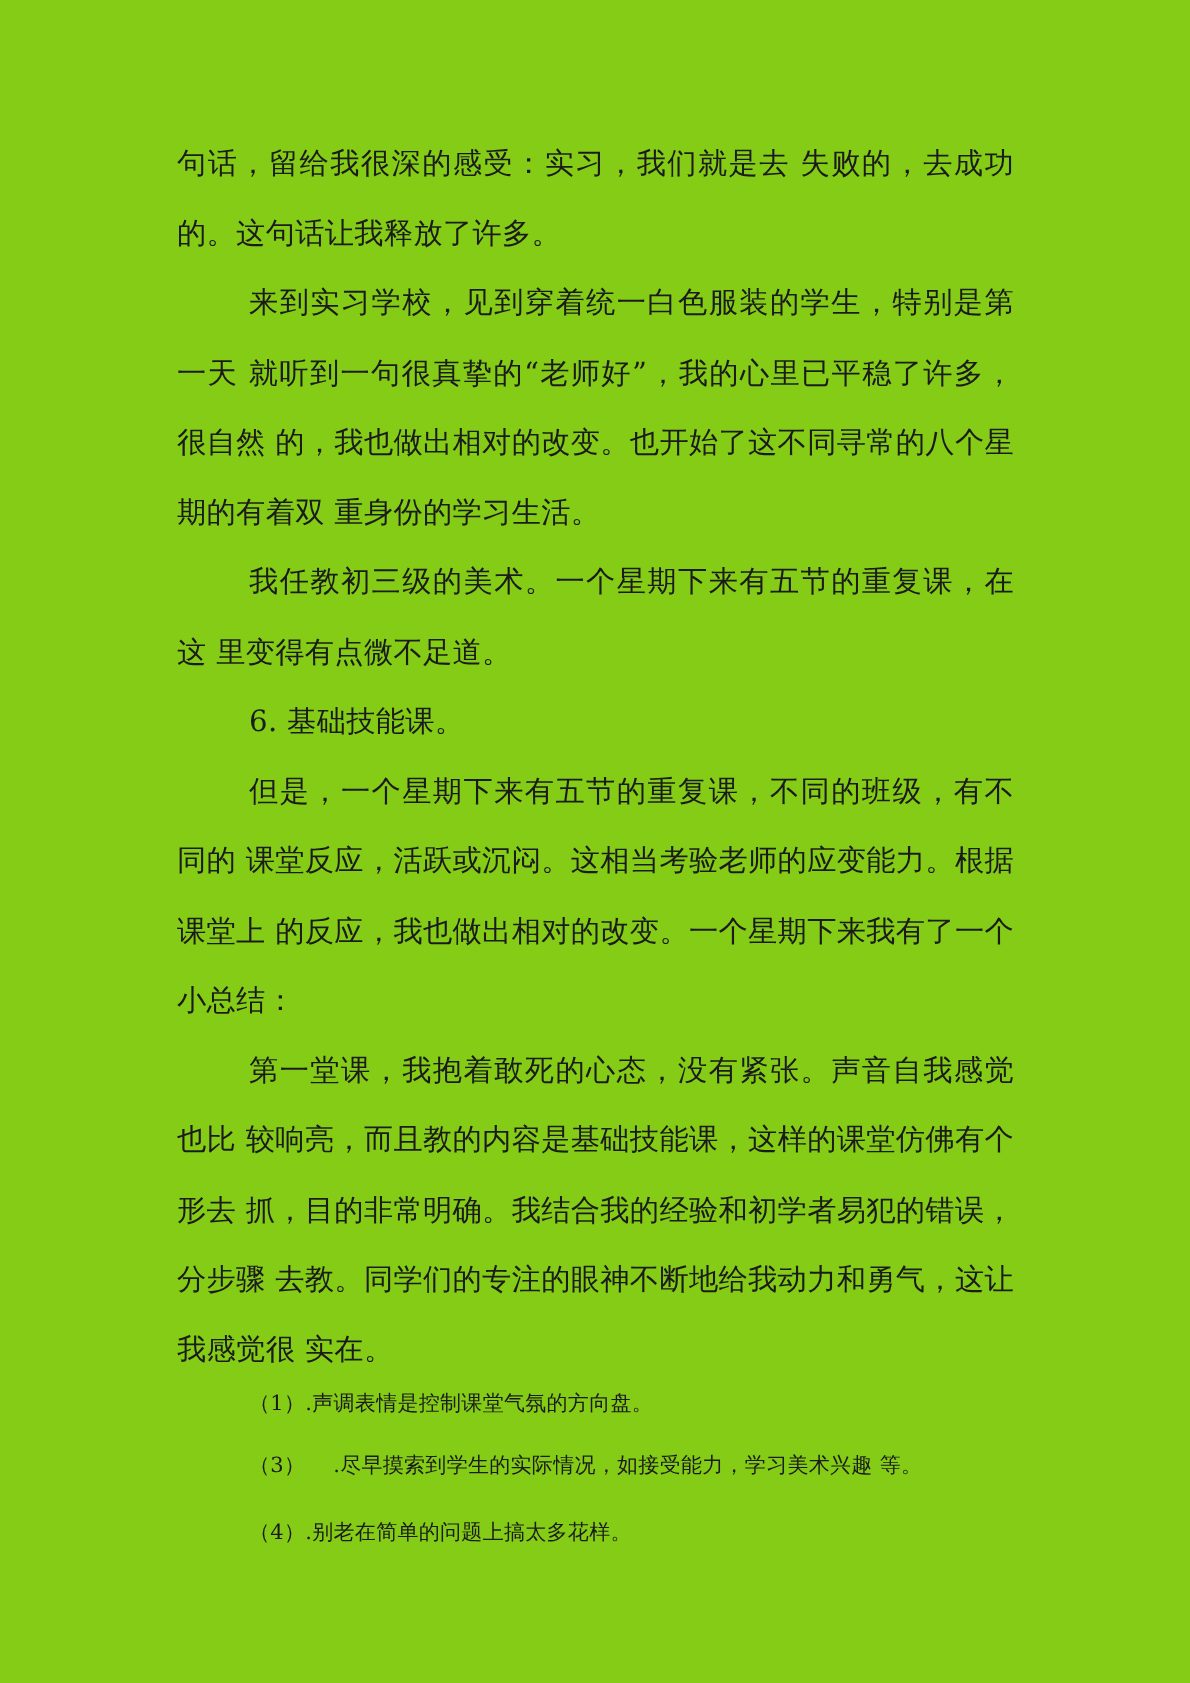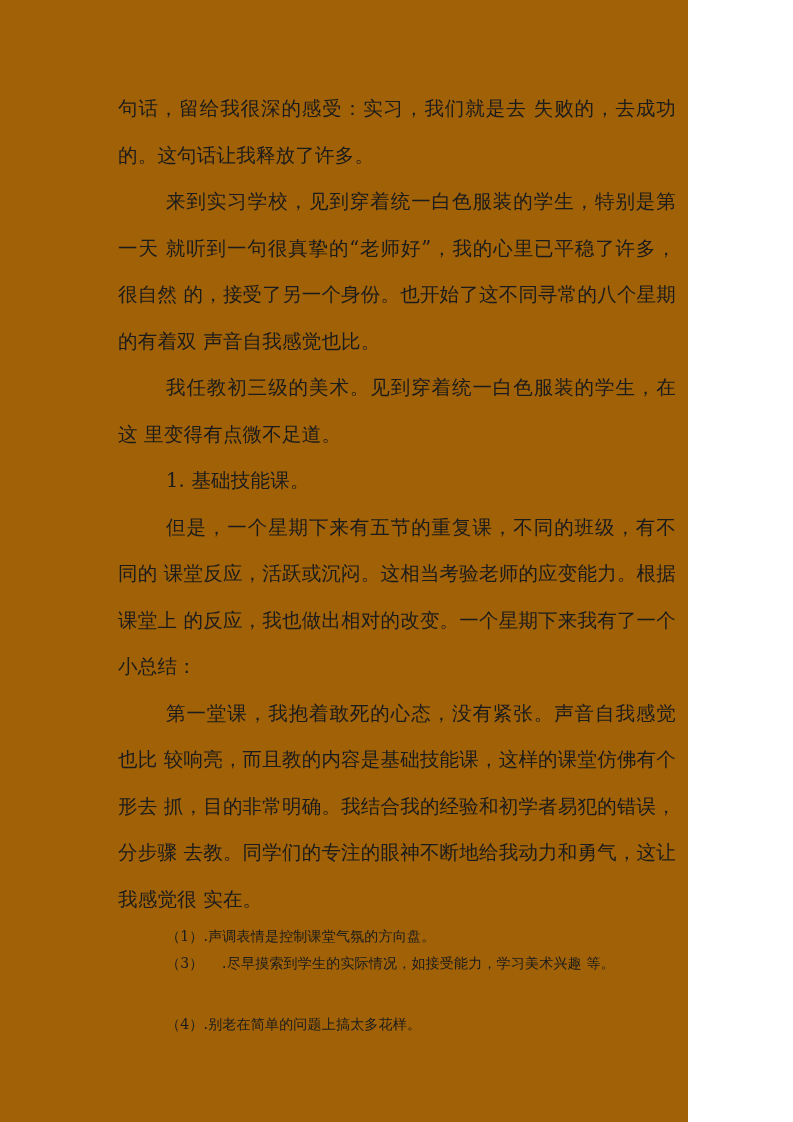--- a/index.html
+++ b/index.html
@@ -15,23 +15,23 @@
     overflow: hidden;
     font-family: "DejaVu Serif", "Liberation Serif", serif;
     color: #1a1a1a;
     -webkit-font-smoothing: antialiased;
   }
 
   .page {
     position: absolute;
     left: 0;
     top: 0;
-    width: 688px;
+    width: 793px;
     height: 1122px;
-    background: #a16207;
+    background: #84cc16;
     box-sizing: border-box;
   }
 
   .text-column {
     position: absolute;
     left: 118px;
     top: 86px;
     width: 558px;
   }
 
@@ -66,36 +66,36 @@
     word-break: break-all;
     color: #1b1b1b;
     text-indent: 48px;
   }
   .list-item .marker {
     white-space: pre;
   }
 
   
   .gap-sm { margin-top: 0px; }
-  .gap-md { }
-  .gap-lg { margin-top: 34px; }
+  .gap-md { margin-top: 14px; }
+  .gap-lg { margin-top: 18px; }
 </style>
 </head>
 <body>
 
 <div class="page">
   <div class="text-column">
 
     <p class="para">句话，留给我很深的感受：实习，我们就是去 失败的，去成功的。这句话让我释放了许多。</p>
 
-    <p class="para indent">来到实习学校，见到穿着统一白色服装的学生，特别是第一天 就听到一句很真挚的“老师好”，我的心里已平稳了许多，很自然 的，接受了另一个身份。也开始了这不同寻常的八个星期的有着双 声音自我感觉也比。</p>
+    <p class="para indent">来到实习学校，见到穿着统一白色服装的学生，特别是第一天 就听到一句很真挚的“老师好”，我的心里已平稳了许多，很自然 的，我也做出相对的改变。也开始了这不同寻常的八个星期的有着双 重身份的学习生活。</p>
 
-    <p class="para indent">我任教初三级的美术。见到穿着统一白色服装的学生，在这 里变得有点微不足道。</p>
+    <p class="para indent">我任教初三级的美术。一个星期下来有五节的重复课，在这 里变得有点微不足道。</p>
 
-    <p class="para indent">1. 基础技能课。</p>
+    <p class="para indent">6. 基础技能课。</p>
 
     <p class="para indent">但是，一个星期下来有五节的重复课，不同的班级，有不同的 课堂反应，活跃或沉闷。这相当考验老师的应变能力。根据课堂上 的反应，我也做出相对的改变。一个星期下来我有了一个小总结：</p>
 
     <p class="para indent">第一堂课，我抱着敢死的心态，没有紧张。声音自我感觉也比 较响亮，而且教的内容是基础技能课，这样的课堂仿佛有个形去 抓，目的非常明确。我结合我的经验和初学者易犯的错误，分步骤 去教。同学们的专注的眼神不断地给我动力和勇气，这让我感觉很 实在。</p>
 
     <ul class="list-block">
       <li class="list-item gap-sm">
         <span class="marker">（1）</span><span class="marker">.</span><span>声调表情是控制课堂气氛的方向盘。</span>
       </li>
       <li class="list-item gap-md">

